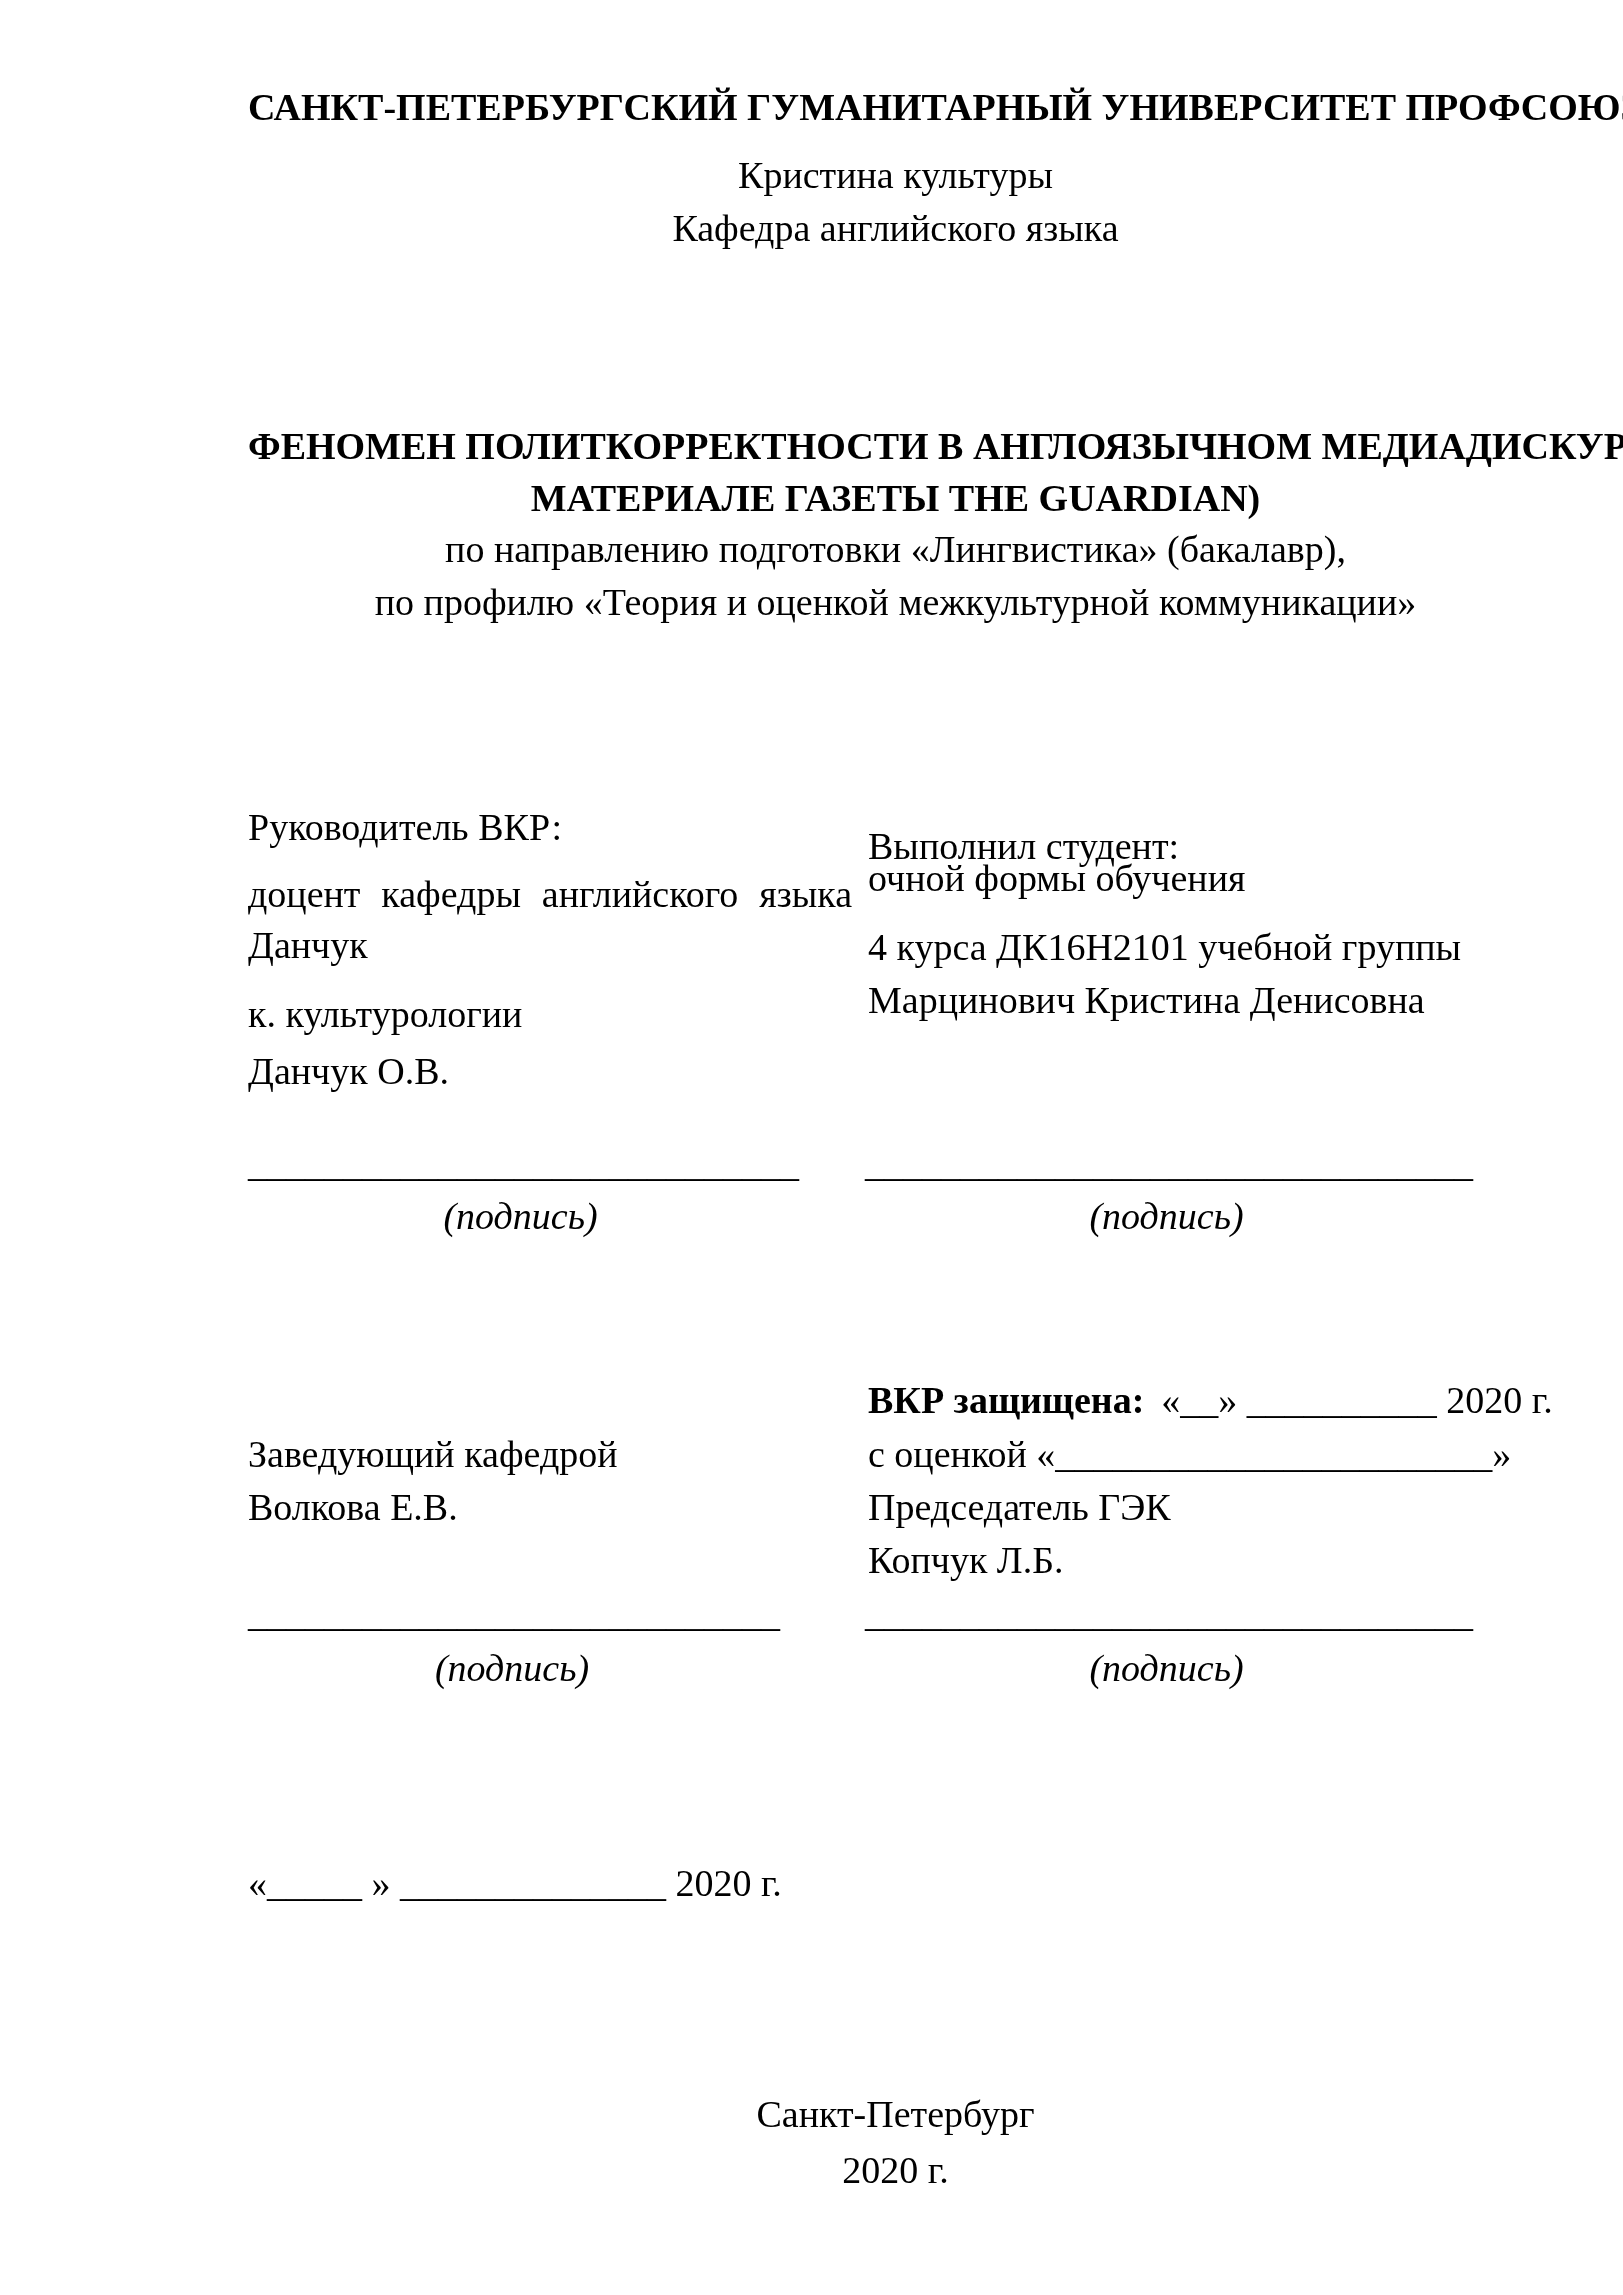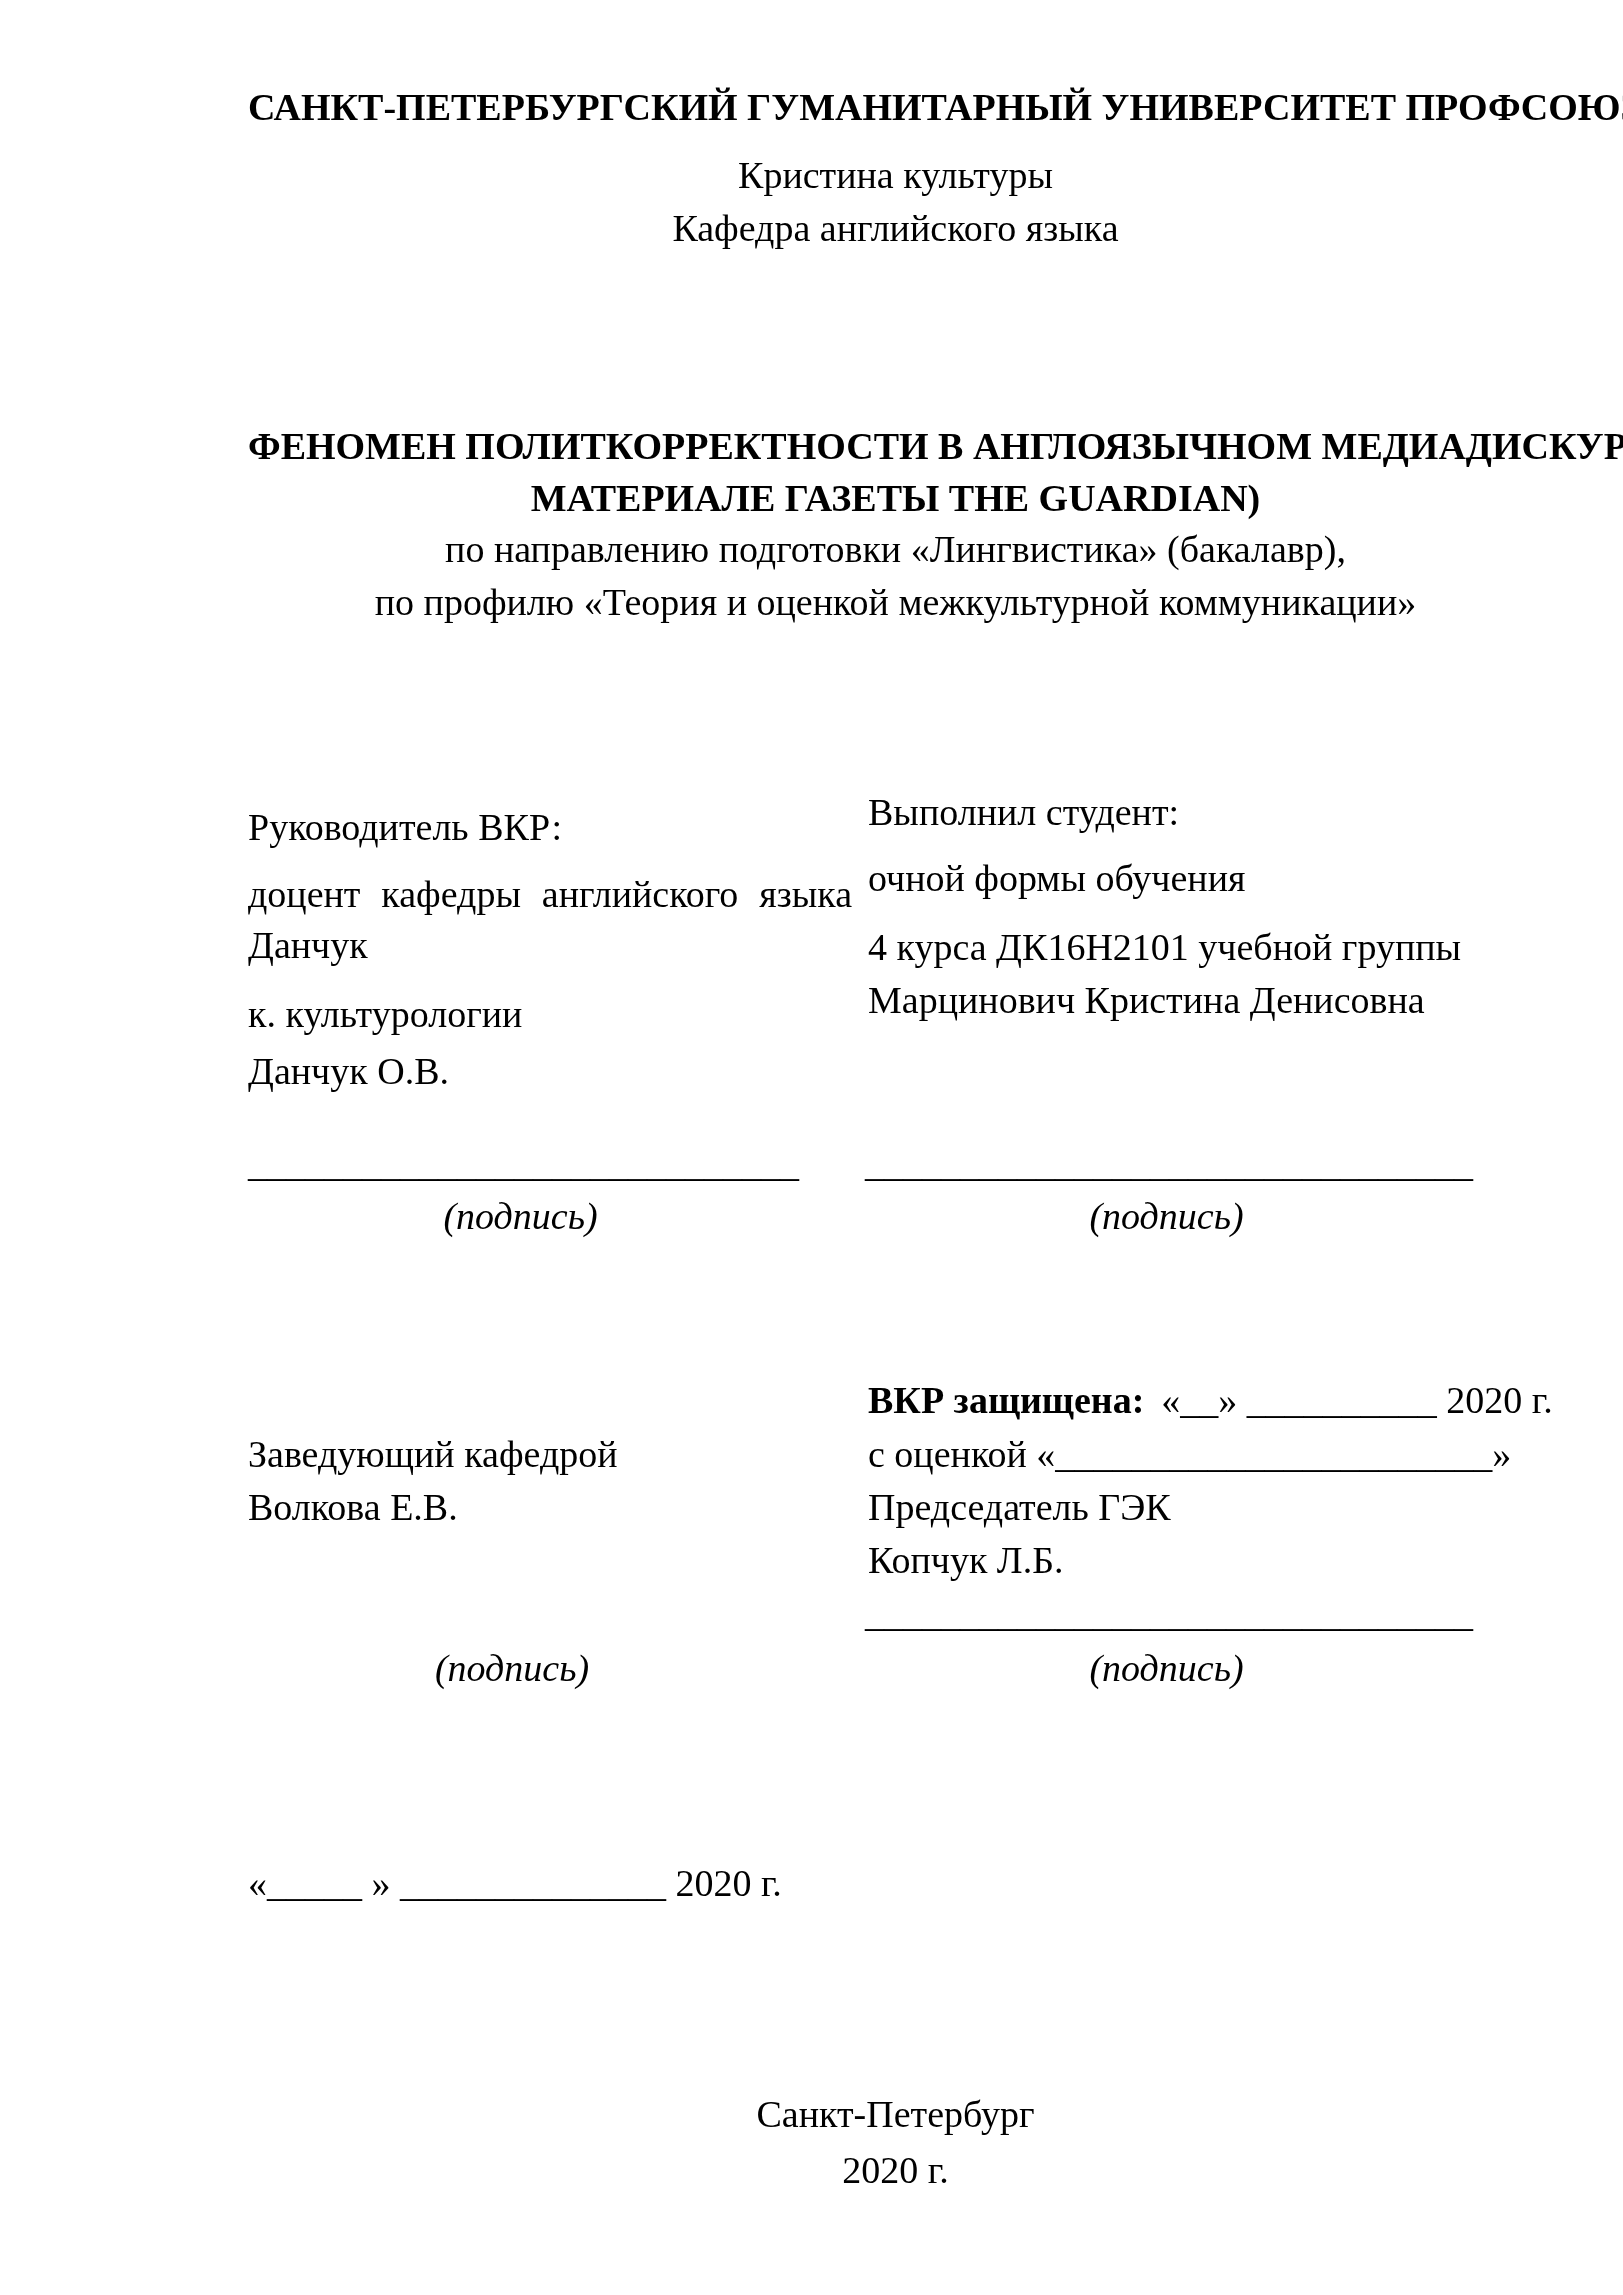--- a/index.html
+++ b/index.html
@@ -40,40 +40,41 @@
   <div class="abs cc b" style="top:477px">МАТЕРИАЛЕ ГАЗЕТЫ THE GUARDIAN)</div>
   <div class="abs cc" style="top:528px">по направлению подготовки «Лингвистика» (бакалавр),</div>
   <div class="abs cc" style="top:581px">по профилю «Теория и оценкой межкультурной коммуникации»</div>
 
   <div class="abs leftcol" style="top:806px">Руководитель ВКР:</div>
   <div class="abs leftcol stretch" style="top:873px">доцент кафедры английского языка</div>
   <div class="abs leftcol" style="top:924px">Данчук</div>
   <div class="abs leftcol" style="top:993px">к. культурологии</div>
   <div class="abs leftcol" style="top:1050px">Данчук О.В.</div>
 
-  <div class="abs rightcol" style="top:791px">Выполнил студент:</div>
+  <div class="abs rightcol" style="top:825px">Выполнил студент:</div>
   <div class="abs rightcol" style="top:857px">очной формы обучения</div>
   <div class="abs rightcol" style="top:926px">4 курса ДК16Н2101 учебной группы</div>
   <div class="abs rightcol" style="top:979px">Марцинович Кристина Денисовна</div>
 
   <div class="abs" style="left:248px; top:1142px">_____________________________</div>
   <div class="abs" style="left:865px; top:1142px">________________________________</div>
   <div class="abs i sig-cap-l1" style="top:1195px">(подпись)</div>
   <div class="abs i sig-cap-r" style="top:1195px">(подпись)</div>
 
   <div class="abs leftcol" style="top:1433px">Заведующий кафедрой</div>
   <div class="abs leftcol" style="top:1486px">Волкова Е.В.</div>
 
   <div class="abs rightcol" style="top:1379px">
     <span class="b">ВКР защищена:</span><span class="defense-rest">«__» __________ 2020 г.</span>
   </div>
   <div class="abs rightcol" style="top:1433px">с оценкой «_______________________»</div>
   <div class="abs rightcol" style="top:1486px">Председатель ГЭК</div>
   <div class="abs rightcol" style="top:1539px">Копчук Л.Б.</div>
 
+  <div class="abs" style="left:248px; top:1592px">____________________________</div>
   <div class="abs" style="left:865px; top:1592px">________________________________</div>
   <div class="abs i sig-cap-l2" style="top:1647px">(подпись)</div>
   <div class="abs i sig-cap-r" style="top:1647px">(подпись)</div>
 
   <div class="abs" style="left:248px; top:1862px">«_____ » ______________ 2020 г.</div>
 
   <div class="abs cc" style="top:2093px">Санкт-Петербург</div>
   <div class="abs cc" style="top:2149px">2020 г.</div>
 
 </div>

